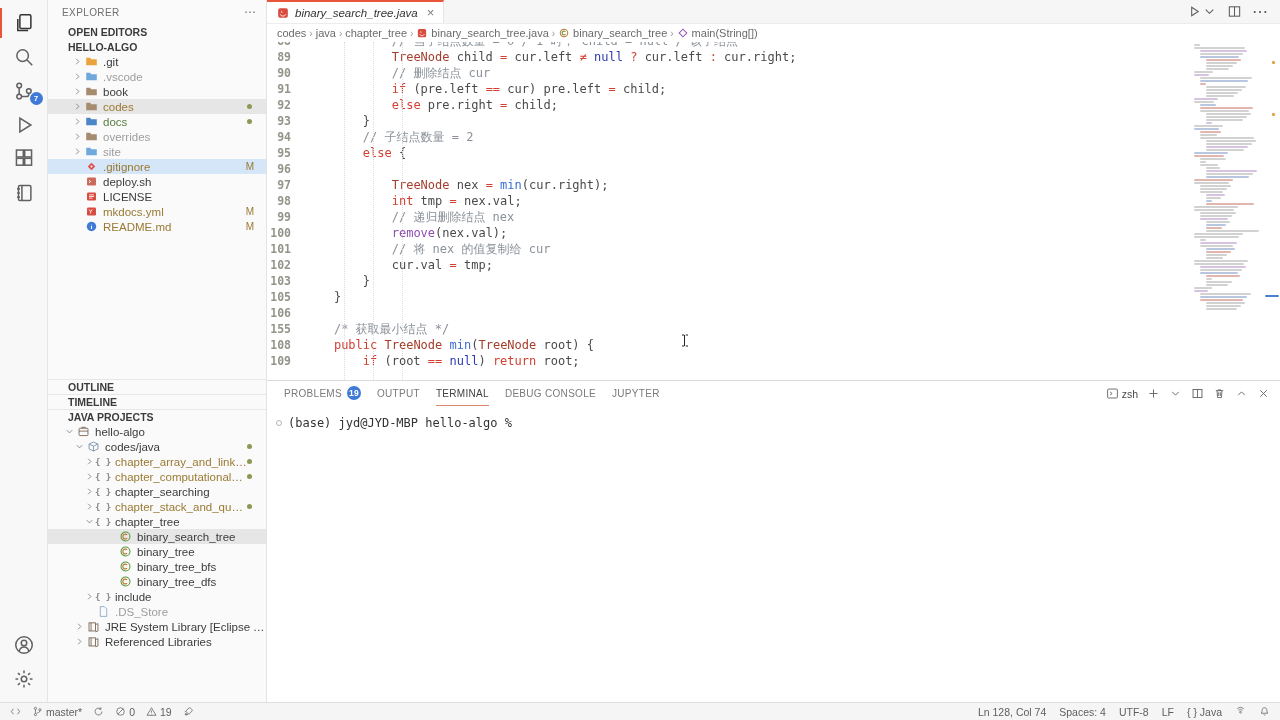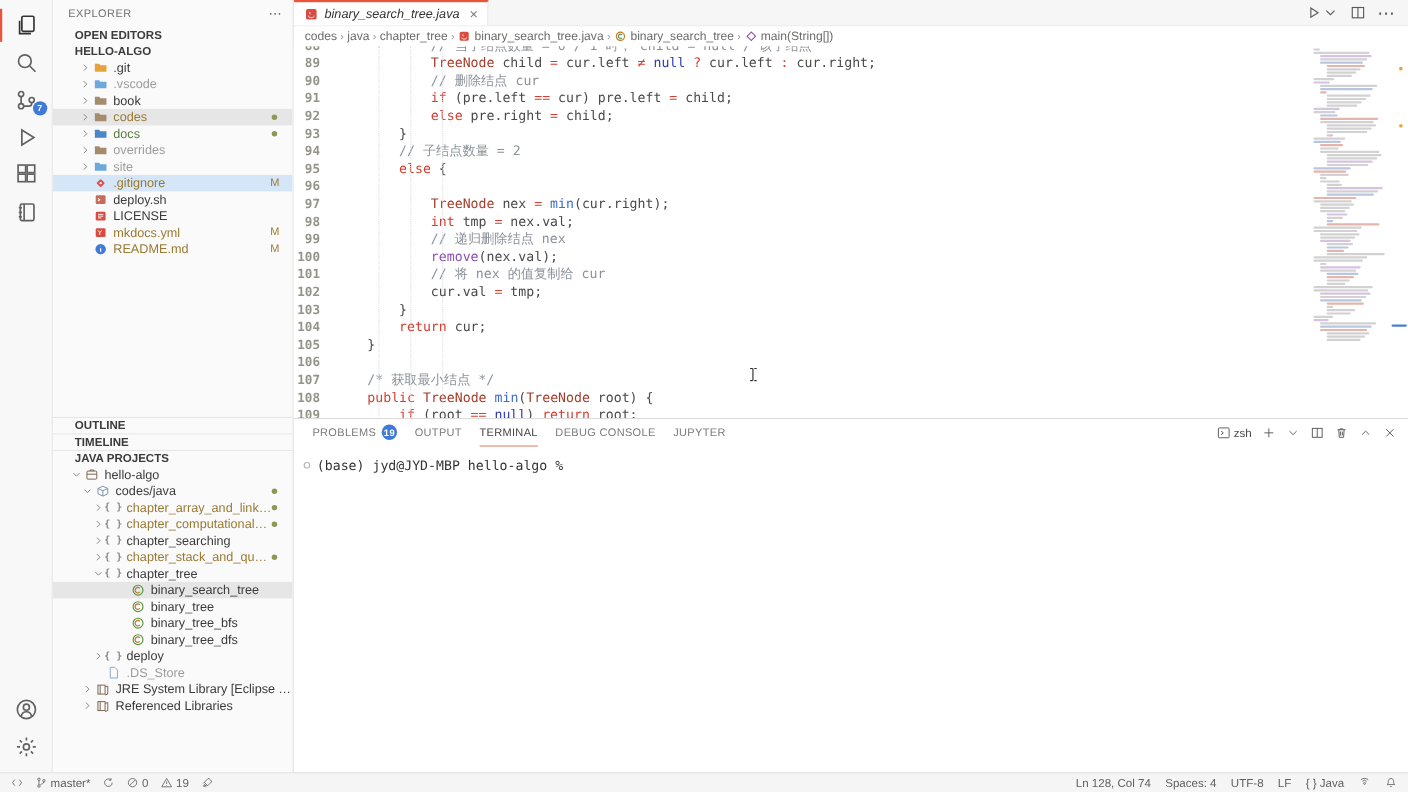--- a/index.html
+++ b/index.html
@@ -465,21 +465,21 @@
             </div>
             <div class="row" style="padding-left: 34px;">
               <span class="chev">
                 <svg viewBox="0 0 16 16" fill="none" stroke="currentColor" stroke-width="1.1">
                   <path d="M6 4l4 4-4 4"></path>
                 </svg>
               </span>
               <span class="ic">
                 <span style="color:#8a8a8a;font-family:monospace;font-size:9px;font-weight:bold">{ }</span>
               </span>
-              <span class="lbl">deploy</span>
+              <span class="lbl">include</span>
             </div>
             <div class="row" style="padding-left: 34px;">
               <span class="chev"></span>
               <span class="ic">
                 <svg viewBox="0 0 16 16">
                   <path d="M4 2h5l3 3v9H4z" fill="none" stroke="#8aa9c9" stroke-width="1.1"></path>
                 </svg>
               </span>
               <span class="lbl muted">.DS_Store</span>
             </div>
@@ -600,24 +600,23 @@
             <div class="cline"><span class="cnum">94</span><span class="ccode"><span class="tok-tx">        </span><span class="tok-cm">// 子结点数量 = 2</span></span></div>
             <div class="cline"><span class="cnum">95</span><span class="ccode"><span class="tok-tx">        </span><span class="tok-k">else</span><span class="tok-tx"> {</span></span></div>
             <div class="cline"><span class="cnum">96</span></div>
             <div class="cline"><span class="cnum">97</span><span class="ccode"><span class="tok-tx">            </span><span class="tok-ty">TreeNode</span><span class="tok-tx"> nex </span><span class="tok-op">=</span><span class="tok-tx"> </span><span class="tok-fn">min</span><span class="tok-tx">(cur.right);</span></span></div>
             <div class="cline"><span class="cnum">98</span><span class="ccode"><span class="tok-tx">            </span><span class="tok-k">int</span><span class="tok-tx"> tmp </span><span class="tok-op">=</span><span class="tok-tx"> nex.val;</span></span></div>
             <div class="cline"><span class="cnum">99</span><span class="ccode"><span class="tok-tx">            </span><span class="tok-cm">// 递归删除结点 nex</span></span></div>
             <div class="cline"><span class="cnum">100</span><span class="ccode"><span class="tok-tx">            </span><span class="tok-fnp">remove</span><span class="tok-tx">(nex.val);</span></span></div>
             <div class="cline"><span class="cnum">101</span><span class="ccode"><span class="tok-tx">            </span><span class="tok-cm">// 将 nex 的值复制给 cur</span></span></div>
             <div class="cline"><span class="cnum">102</span><span class="ccode"><span class="tok-tx">            </span><span class="tok-tx">cur.val </span><span class="tok-op">=</span><span class="tok-tx"> tmp;</span></span></div>
             <div class="cline"><span class="cnum">103</span><span class="ccode"><span class="tok-tx">        }</span></span></div>
-            <div class="cline"><span class="cnum">104</span><span class="ccode"><span class="tok-tx">        </span><span class="tok-k">return</span><span class="tok-tx"> cur;</span></span></div>
             <div class="cline"><span class="cnum">105</span><span class="ccode"><span class="tok-tx">    }</span></span></div>
             <div class="cline"><span class="cnum">106</span><span class="ccode"></span></div>
-            <div class="cline"><span class="cnum">107</span><span class="ccode"><span class="tok-tx">    </span><span class="tok-cm">/* 获取最小结点 */</span></span></div>
+            <div class="cline"><span class="cnum">155</span><span class="ccode"><span class="tok-tx">    </span><span class="tok-cm">/* 获取最小结点 */</span></span></div>
             <div class="cline"><span class="cnum">108</span><span class="ccode"><span class="tok-tx">    </span><span class="tok-k">public</span><span class="tok-tx"> </span><span class="tok-ty">TreeNode</span><span class="tok-tx"> </span><span class="tok-fn">min</span><span class="tok-tx">(</span><span class="tok-ty">TreeNode</span><span class="tok-tx"> root) {</span></span></div>
             <div class="cline"><span class="cnum">109</span><span class="ccode"><span class="tok-tx">        </span><span class="tok-k">if</span><span class="tok-tx"> (root </span><span class="tok-op">==</span><span class="tok-tx"> </span><span class="tok-kc">null</span><span class="tok-tx">) </span><span class="tok-k">return</span><span class="tok-tx"> root;</span></span></div>
           </div>
         <div class="minimap" id="minimap">
             <div class="mrow" style="width: 6px; margin-left: 0px; background: rgb(210, 210, 210);"></div>
             <div class="mrow" style="width: 51px; margin-left: 0px; background: rgb(210, 210, 210);"></div>
             <div class="mrow" style="width: 47px; margin-left: 6px; background: rgb(214, 195, 226);"></div>
             <div class="mrow" style="width: 43px; margin-left: 6px; background: rgb(210, 210, 210);"></div>
             <div class="mrow" style="width: 39px; margin-left: 6px; background: rgb(185, 198, 224);"></div>
             <div class="mrow" style="width: 35px; margin-left: 12px; background: rgb(227, 182, 173);"></div>

